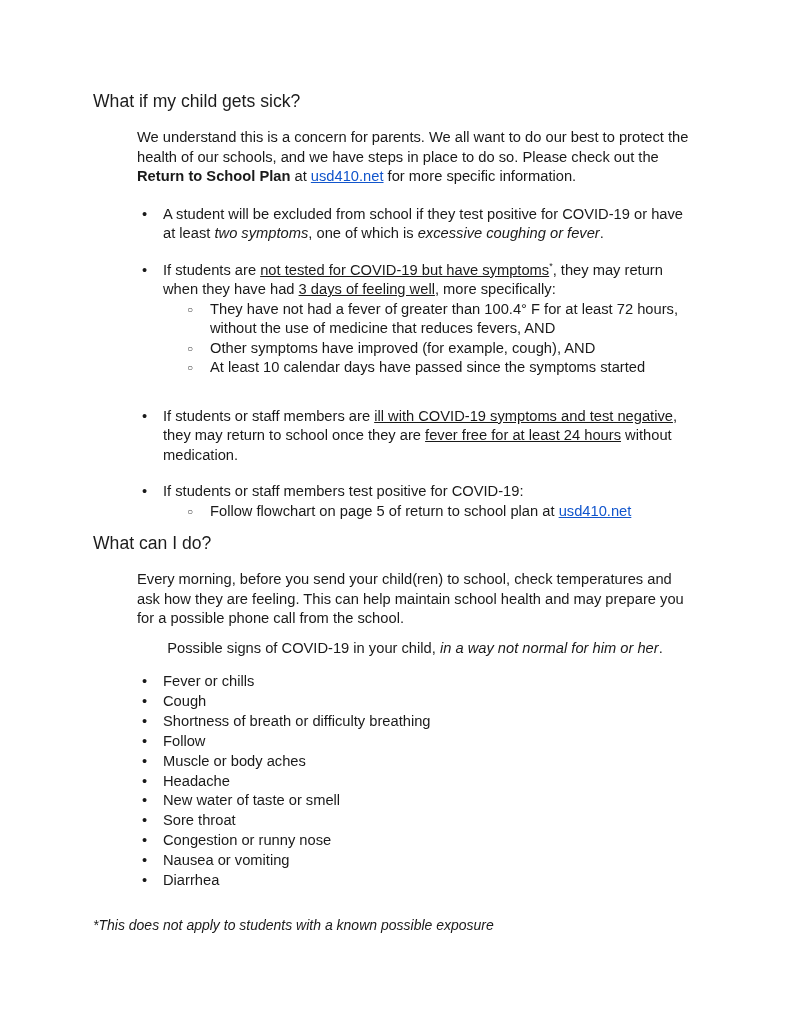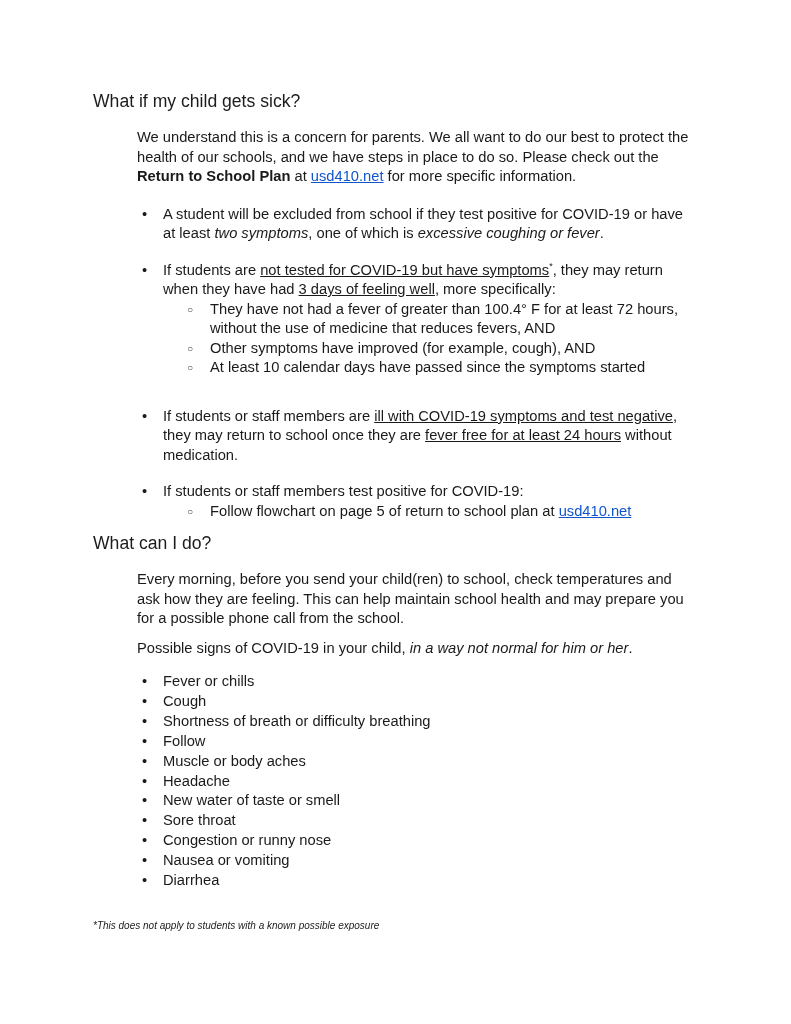--- a/index.html
+++ b/index.html
@@ -37,20 +37,21 @@
   }
   .para {
     max-width: 556px;
     margin: 0 0 18px 0;
   }
   .para.tight {
     margin-bottom: 10px;
   }
   .para.before-list {
     margin-bottom: 14px;
+    text-align: center;
   }
   ul.bullet-list {
     list-style: none;
     margin: 0 0 12px 0;
     padding: 0;
   }
   li.bullet-item {
     display: flex;
     margin-bottom: 17px;
   }
@@ -111,21 +112,21 @@
     line-height: 0;
     vertical-align: super;
   }
   a.doc-link {
     color: #1155cc;
     text-decoration: underline;
     cursor: pointer;
   }
   .footnote {
     margin: 26px 0 8px 0;
-    font-size: 10px;
+    font-size: 14px;
     line-height: 17px;
     font-style: italic;
     color: #1a1a1a;
   }
 </style>
 </head>
 <body>
 
 <div class="page">
 

